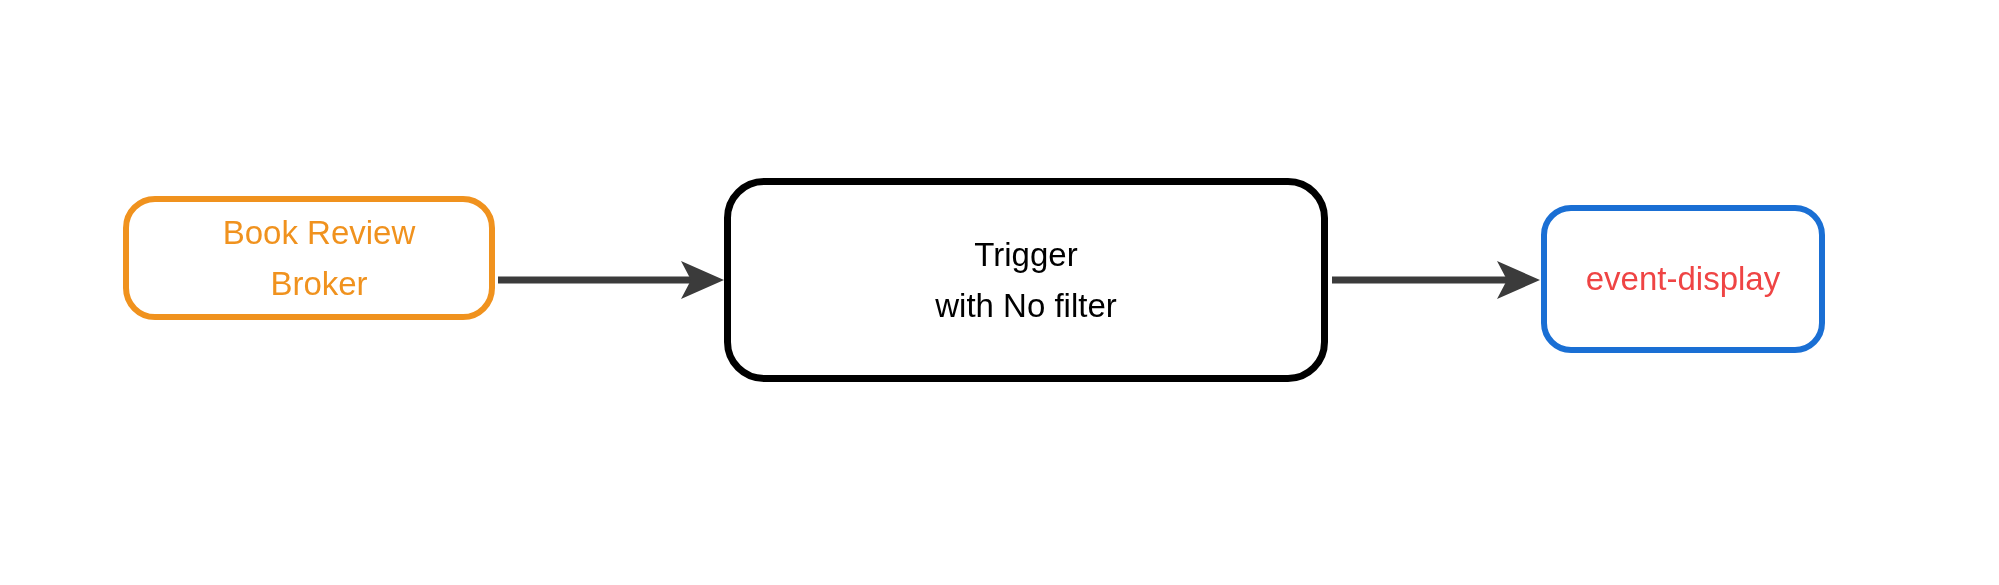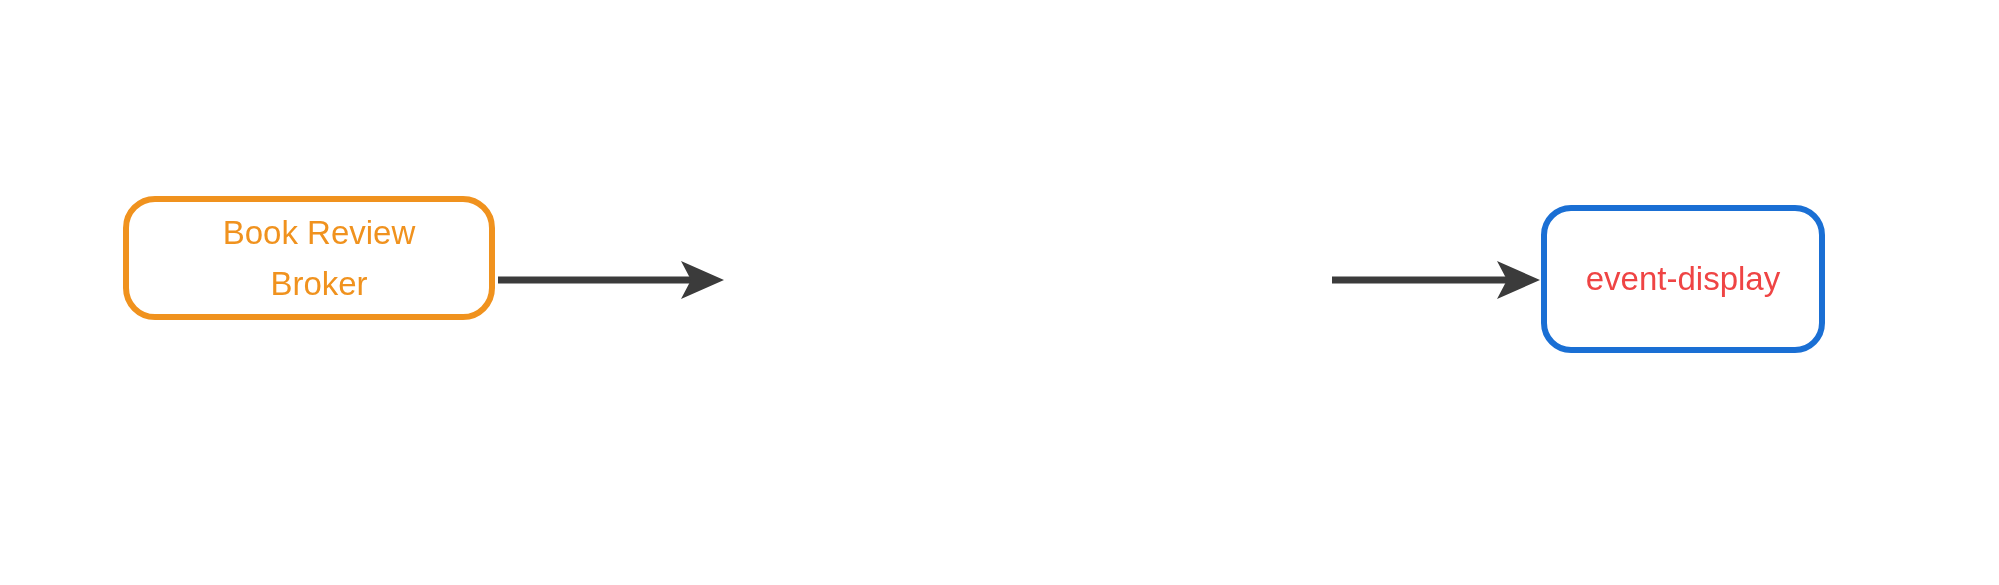--- a/index.html
+++ b/index.html
@@ -80,20 +80,24 @@
   <div class="node node-broker" style="color: rgb(240, 146, 30); border-color: rgb(240, 146, 30);">
     <span class="label">Book Review
 Broker</span>
   </div>
 
   <svg class="edge edge-1" viewBox="0 0 232 44" style="color: rgb(59, 59, 59); border-color: rgb(59, 59, 59);">
     <line x1="3" y1="22" x2="196" y2="22" stroke="currentColor" stroke-width="7"></line>
     <polygon points="186,3 229,22 186,41 196,22" fill="currentColor"></polygon>
   </svg>
 
+  <div class="node node-trigger" style="color: rgb(0, 0, 0); border-color: rgb(0, 0, 0);">
+    <span class="label">Trigger
+with No filter</span>
+  </div>
 
   <svg class="edge edge-2" viewBox="0 0 214 44" style="color: rgb(59, 59, 59); border-color: rgb(59, 59, 59);">
     <line x1="3" y1="22" x2="178" y2="22" stroke="currentColor" stroke-width="7"></line>
     <polygon points="168,3 211,22 168,41 178,22" fill="currentColor"></polygon>
   </svg>
 
   <div class="node node-event-display" style="color: #ef4444; border-color: rgb(26, 111, 212);">
     <span class="label">event-display</span>
   </div>
 

